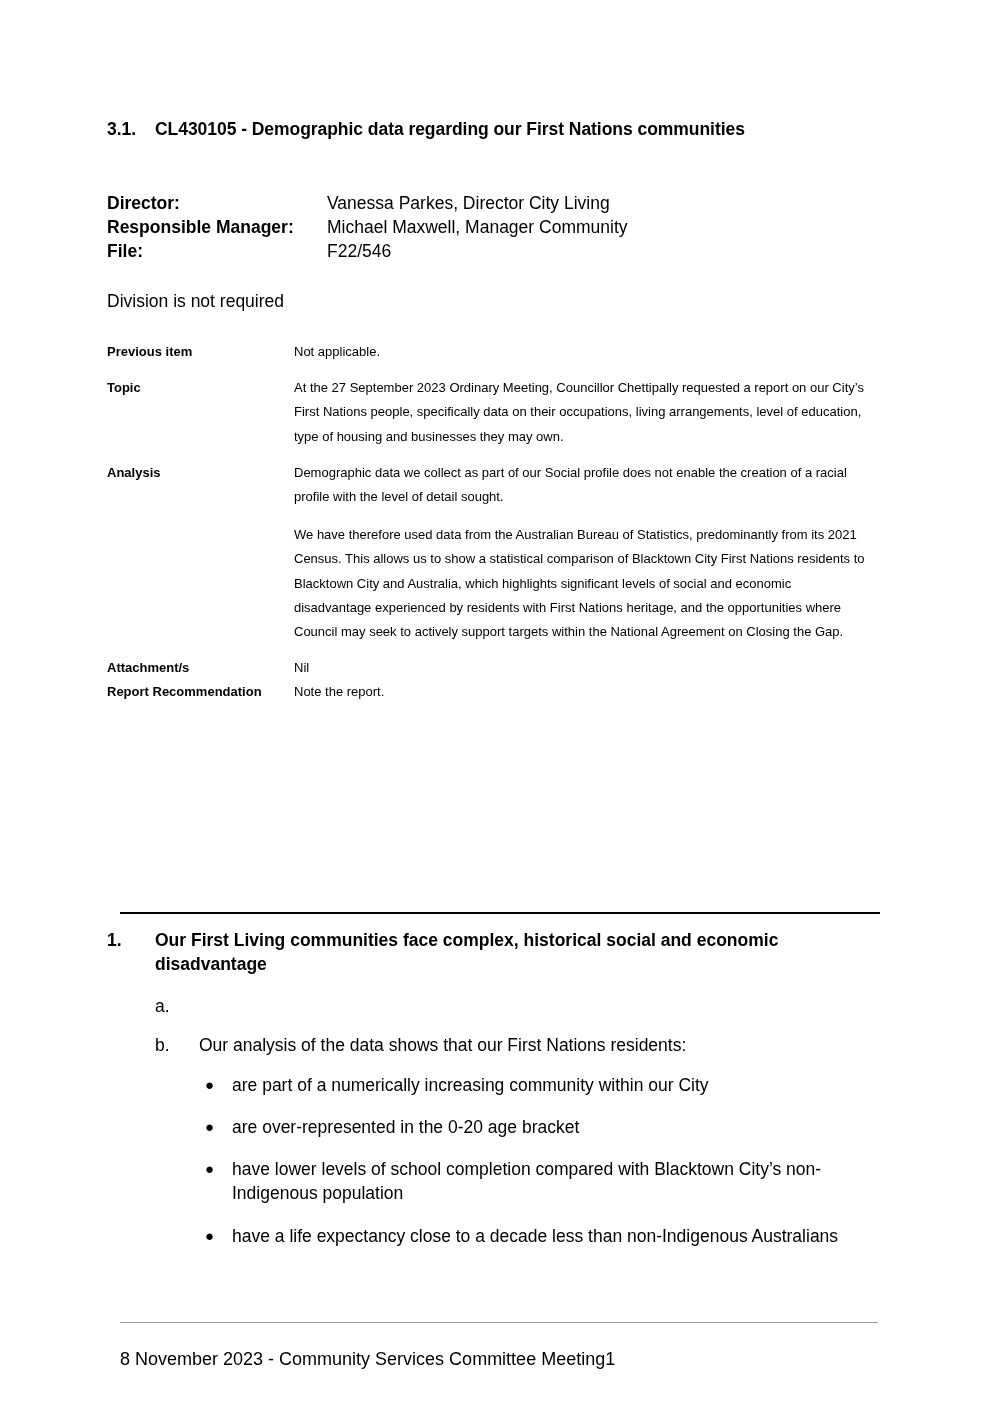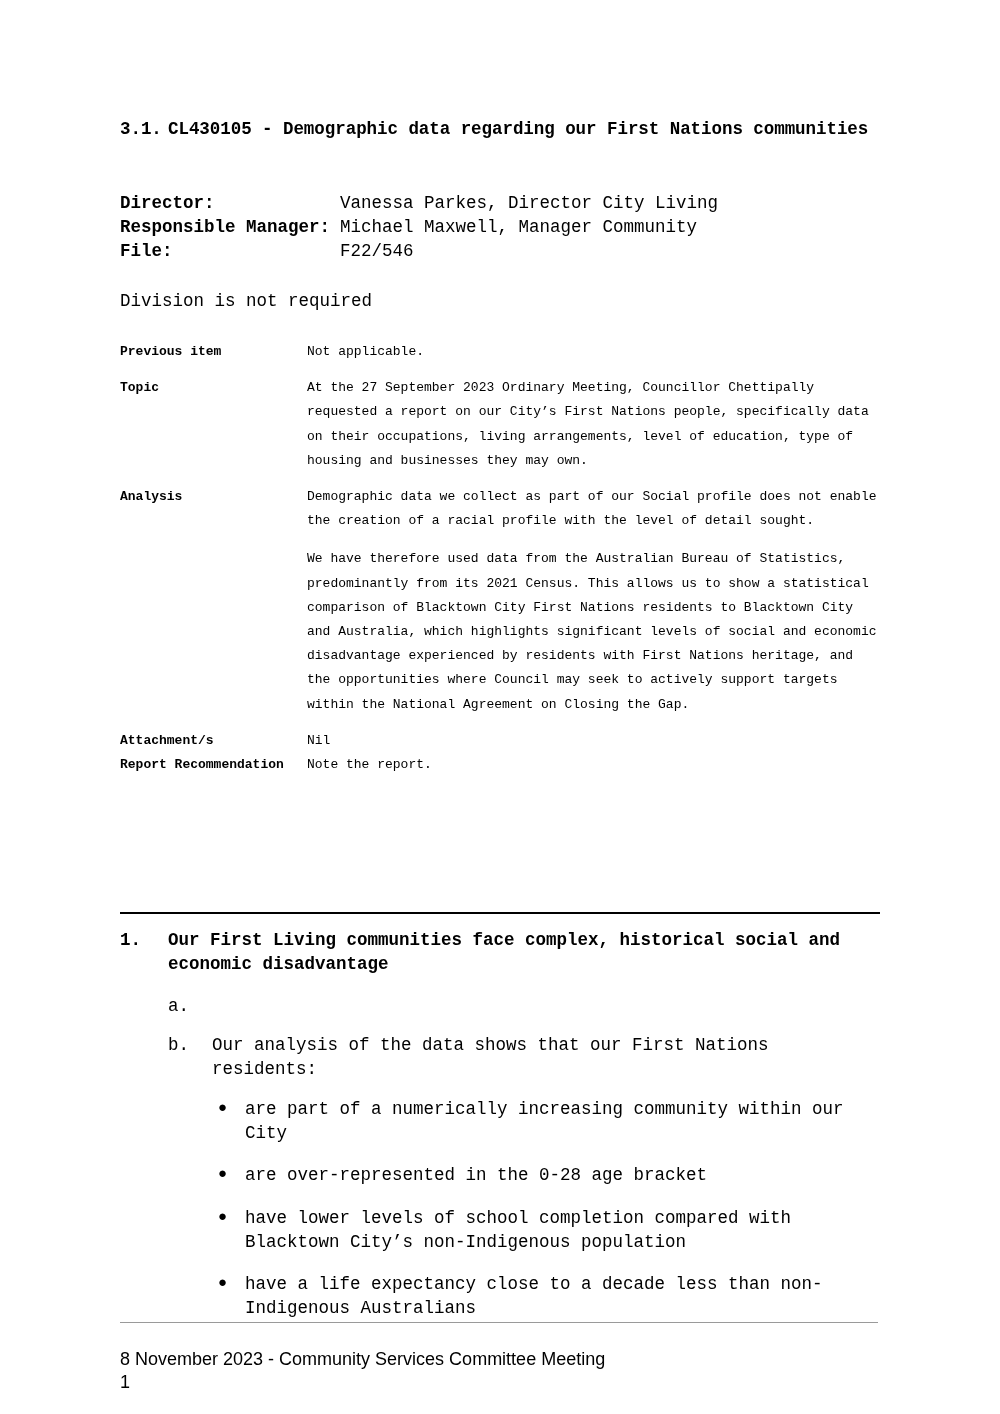--- a/index.html
+++ b/index.html
@@ -17,23 +17,22 @@
     width: 1000px;
     height: 1414px;
     background: #ffffff;
     overflow: hidden;
     box-sizing: border-box;
   }
 
   
   .content {
     position: absolute;
-    left: 120px;
+    left: 107px;
     width: 760px;
-    font-family: Liberation Mono, monospace;
   }
 
   
   .item-title {
     top: 118px;
     font-size: 17.5px;
     font-weight: bold;
     line-height: 1.35;
     letter-spacing: -0.05px;
   }
@@ -181,21 +180,20 @@
   }
   .footer {
     position: absolute;
     left: 120px;
     top: 1348px;
     width: 758px;
     display: flex;
     align-items: baseline;
     font-size: 18px;
     line-height: 1.3;
-    flex-direction: column;
   }
   .footer-page {
     text-align: right;
   }
 </style>
 </head>
 <body>
 
 <div id="page">
 
@@ -274,21 +272,21 @@
         </div>
       </div>
 
     <div class="bullet-list" id="bullet-items">
         <div class="bullet-item">
           <div class="bullet-dot">●</div>
           <div class="bullet-text">are part of a numerically increasing community within our City</div>
         </div>
         <div class="bullet-item">
           <div class="bullet-dot">●</div>
-          <div class="bullet-text">are over-represented in the 0-28 age bracket</div>
+          <div class="bullet-text">are over-represented in the 0-20 age bracket</div>
         </div>
         <div class="bullet-item">
           <div class="bullet-dot">●</div>
           <div class="bullet-text">have lower levels of school completion compared with Blacktown City’s non-Indigenous population</div>
         </div>
         <div class="bullet-item">
           <div class="bullet-dot">●</div>
           <div class="bullet-text">have a life expectancy close to a decade less than non-Indigenous Australians</div>
         </div>
       </div>

